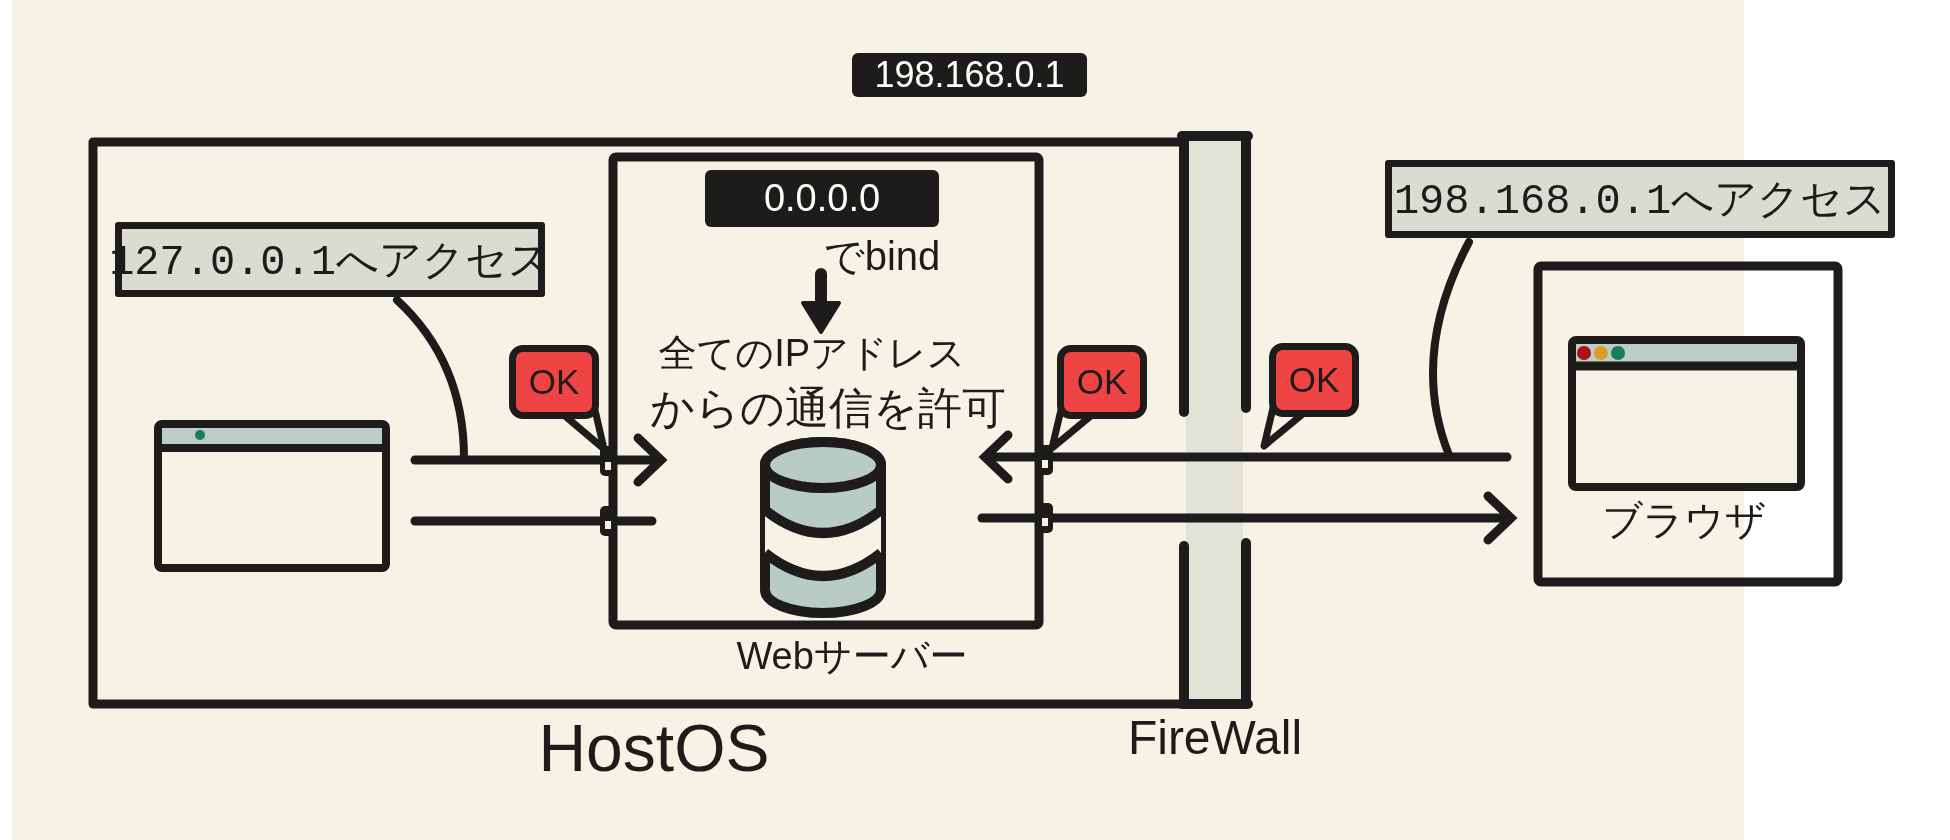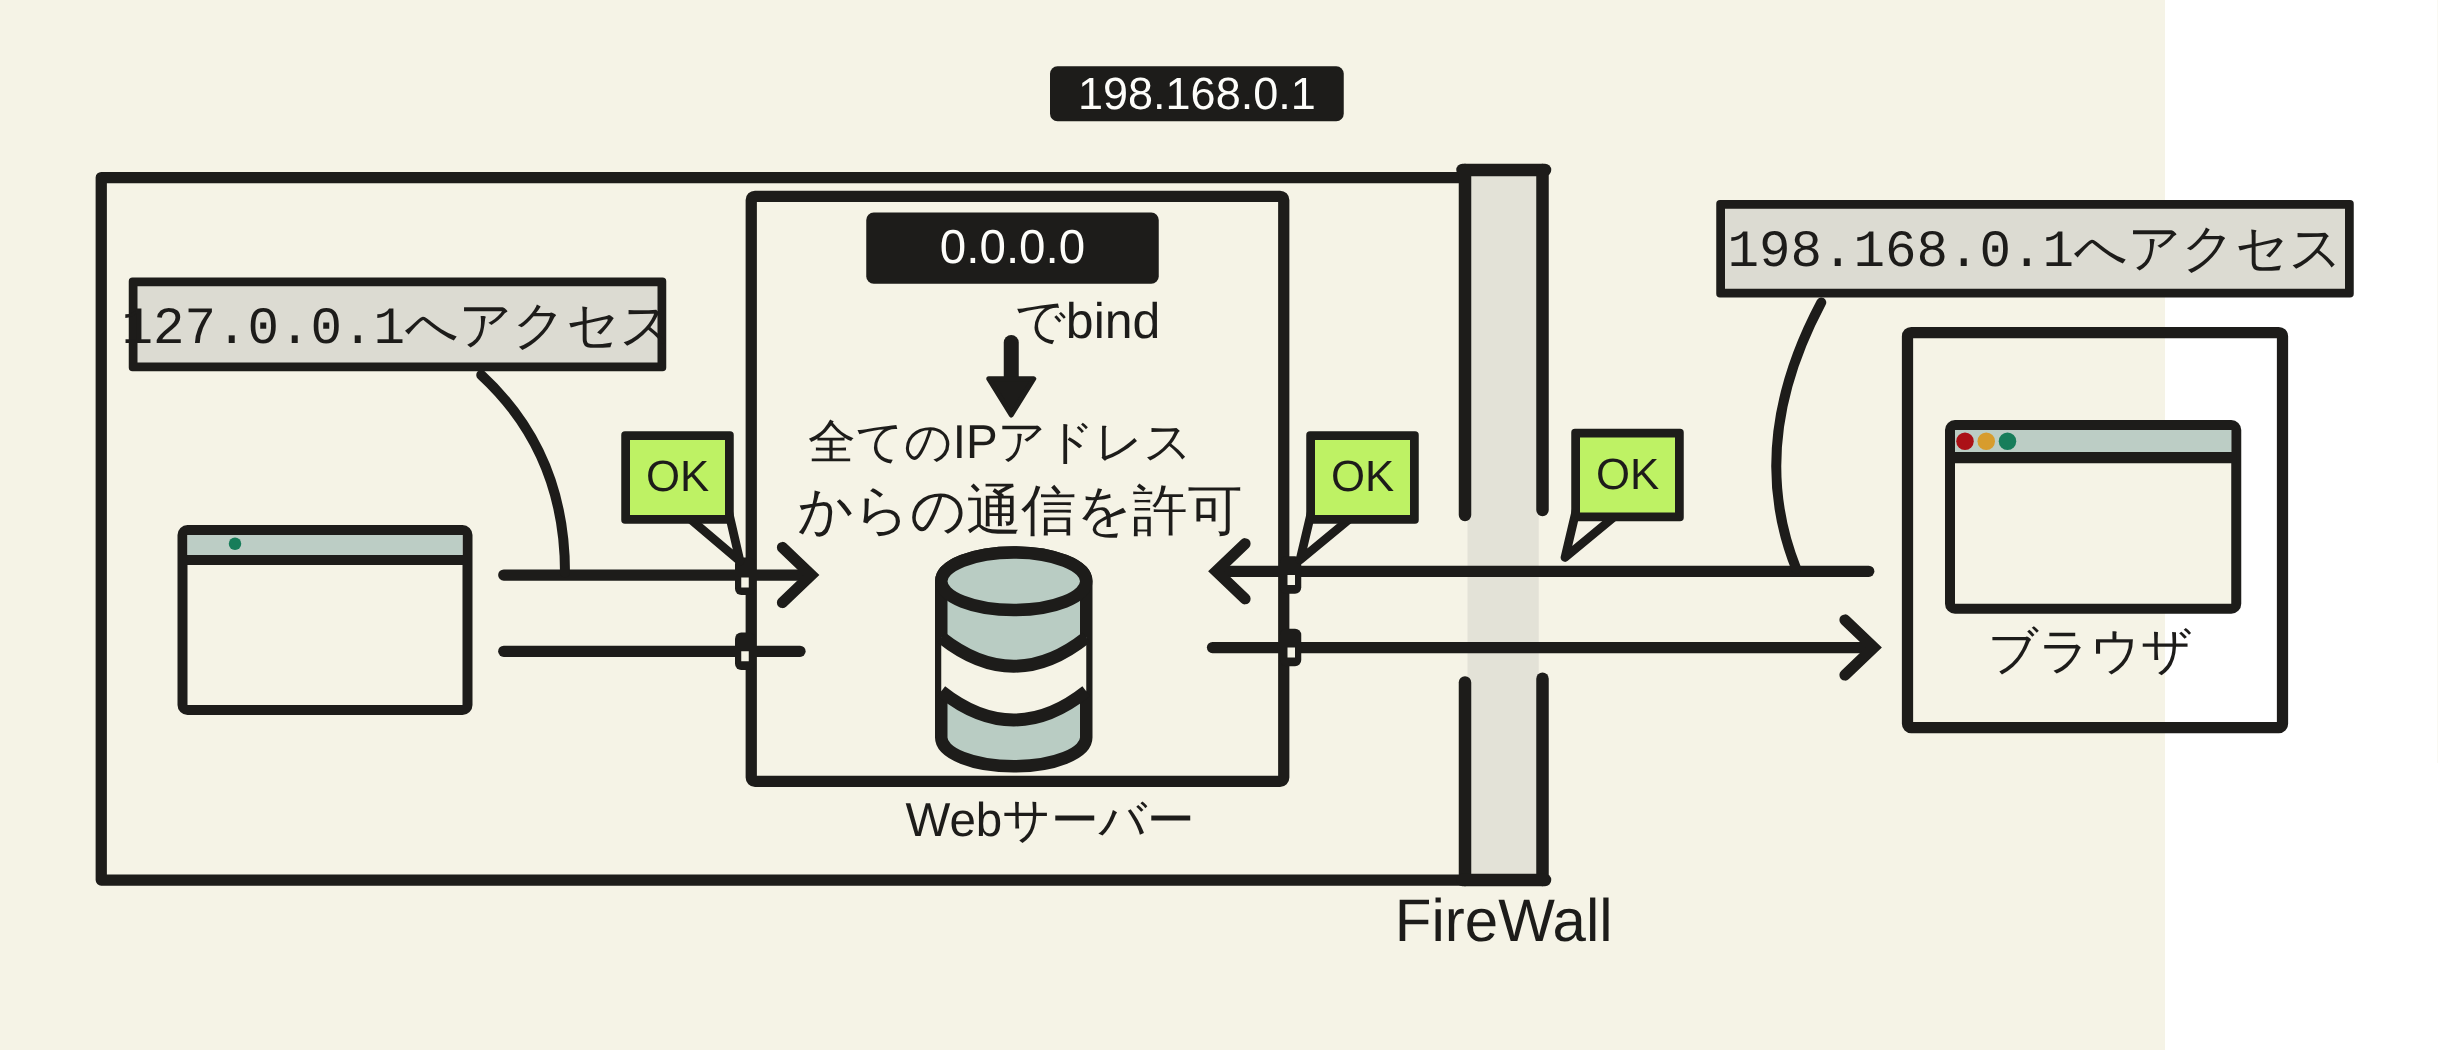--- a/index.html
+++ b/index.html
@@ -1,24 +1,24 @@
 <!DOCTYPE html>
 <html><head>
 <meta charset="utf-8">
 <style>
   html,body{margin:0;padding:0;}
   body{width:1950px;height:840px;overflow:hidden;
        font-family:"Liberation Sans","DejaVu Sans",sans-serif;}
-  .canvas{position:relative;width:1732px;height:840px;background:#f5f3e6;}
+  .canvas{position:relative;width:1732px;height:840px;background:#f5f3e6;margin-left:12px;}
   .canvas svg{position:absolute;left:0;top:0;}
   .txt{position:absolute;display:flex;align-items:center;justify-content:center;
        color:#1d1c1a;box-sizing:border-box;white-space:nowrap;}
   .dark-chip{background:#1d1c1a;color:#fdfdfa;border-radius:6px;}
   .note-box{background:#dcdbd2;border:7px solid #1d1c1a;border-radius:3px;font-family:Liberation Mono, monospace;}
-  .ok-bubble{background:#bef264;border:7px solid #1d1c1a;border-radius:3px;}
+  .ok-bubble{background:#ef4444;border:7px solid #1d1c1a;border-radius:14px;}
 </style>
 </head>
 <body>
 
 <div class="canvas">
 
   <svg width="1950" height="840" viewBox="0 0 1950 840">
 
     <rect x="1174" y="132" width="57" height="573" fill="#e3e2d7"></rect>
 
@@ -106,20 +106,21 @@
   <div class="txt dark-chip" style="left:693px;top:170px;width:234px;height:57px;font-size:38px;">0.0.0.0</div>
 
   <div class="txt" style="left:770px;top:232px;width:200px;height:48px;font-size:40px;">でbind</div>
 
   <div class="txt" style="left:610px;top:331px;width:380px;height:44px;font-size:38px;">全てのIPアドレス</div>
 
   <div class="txt" style="left:620px;top:386px;width:392px;height:44px;font-size:44px;">からの通信を許可</div>
 
   <div class="txt" style="left:650px;top:634px;width:380px;height:44px;font-size:38px;">Webサーバー</div>
 
+  <div class="txt" style="left:442px;top:710px;width:400px;height:76px;font-size:66px;">HostOS</div>
 
   <div class="txt" style="left:1103px;top:713px;width:200px;height:48px;font-size:48px;">FireWall</div>
 
 
   <div class="txt" style="left:1522px;top:497px;width:300px;height:46px;font-size:40px;">ブラウザ</div>
 
   <div class="txt ok-bubble" style="left:497px;top:345px;width:90px;height:74px;font-size:35px;">OK</div>
 
   <div class="txt ok-bubble" style="left:1045px;top:345px;width:90px;height:74px;font-size:35px;">OK</div>
 

